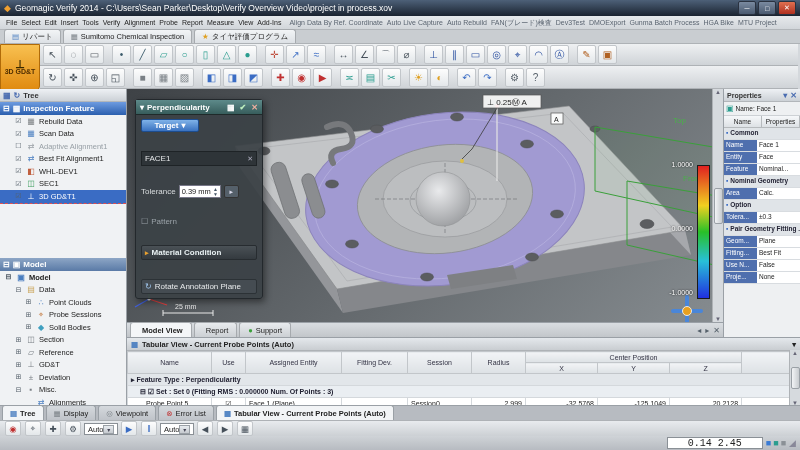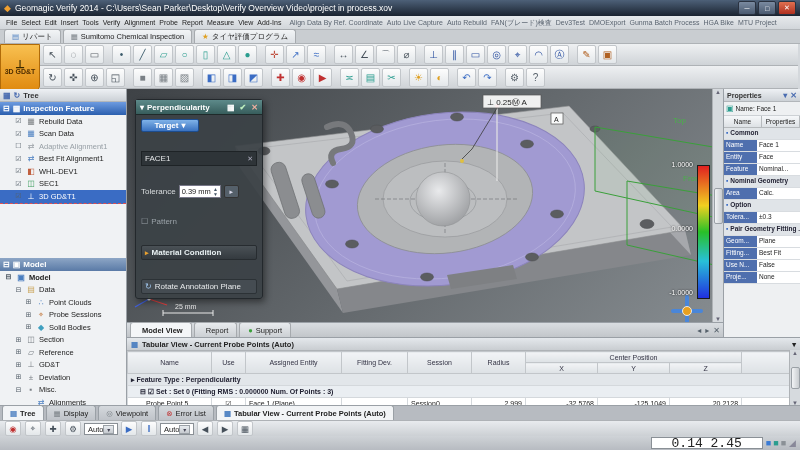--- a/index.html
+++ b/index.html
@@ -146,21 +146,21 @@
   
   .probebar{left:0;top:420px;width:800px;height:16px;background:linear-gradient(#e8ebee,#ccd0d4);
             border-top:1px solid #aeb2b6;display:flex;align-items:center;gap:2px;padding:0 4px;box-sizing:border-box;}
   .probebar .ti{width:14px;height:13px;font-size:8.5px;}
   .combo{width:34px;height:12px;background:#fff;border:1px solid #8a9096;display:flex;align-items:flex-end;font-size:7.5px;padding:0 3px;box-sizing:border-box;}
   .combo .car{margin-left:auto;font-size:6px;color:#445;background:linear-gradient(#e8ecf0,#c6cacf);border:1px solid #9aa0a6;width:9px;text-align:center;}
 
   
   .bottomstrip{left:0;top:436px;width:800px;height:14px;background:linear-gradient(#cfd3d7,#b7bbc1);
                display:flex;align-items:center;justify-content:flex-end;gap:3px;padding:0 4px;box-sizing:border-box;}
-  .cornerbox{background:#fff;border:1px solid #8a9096;font-size:13px;padding:0 20px;height:10px;display:flex;align-items:center;font-family:"Liberation Mono",monospace;}
+  .cornerbox{background:#fff;border:1px solid #8a9096;font-size:10px;padding:0 20px;height:10px;display:flex;align-items:center;font-family:"Liberation Mono",monospace;}
   .sq{font-size:9px;line-height:9px;}
   .grip{color:#889;font-size:9px;}
 </style>
 </head>
 <body>
 
 <div class="app">
 
   <div class="abs titlebar">
     <span class="appicon">◆</span>

